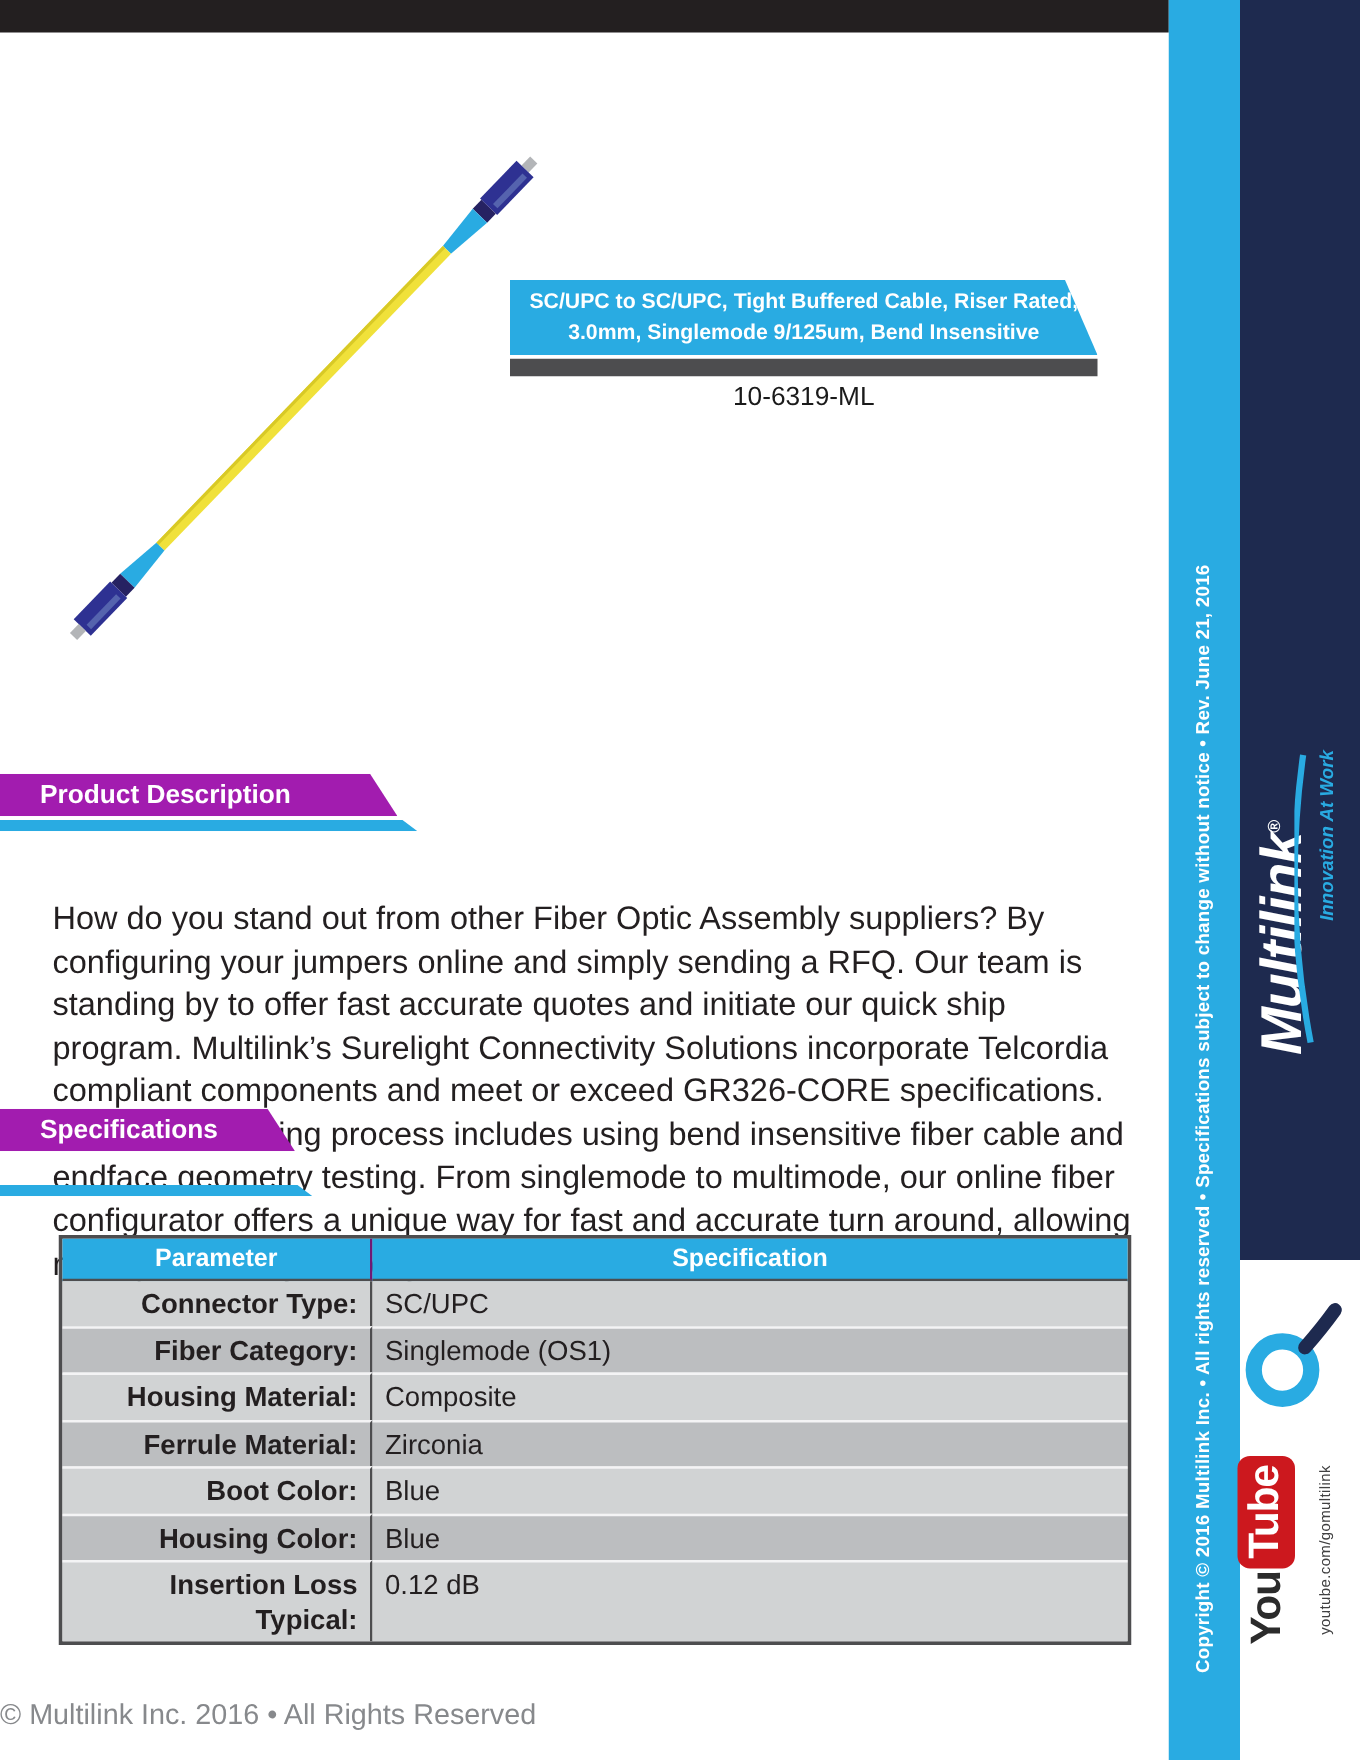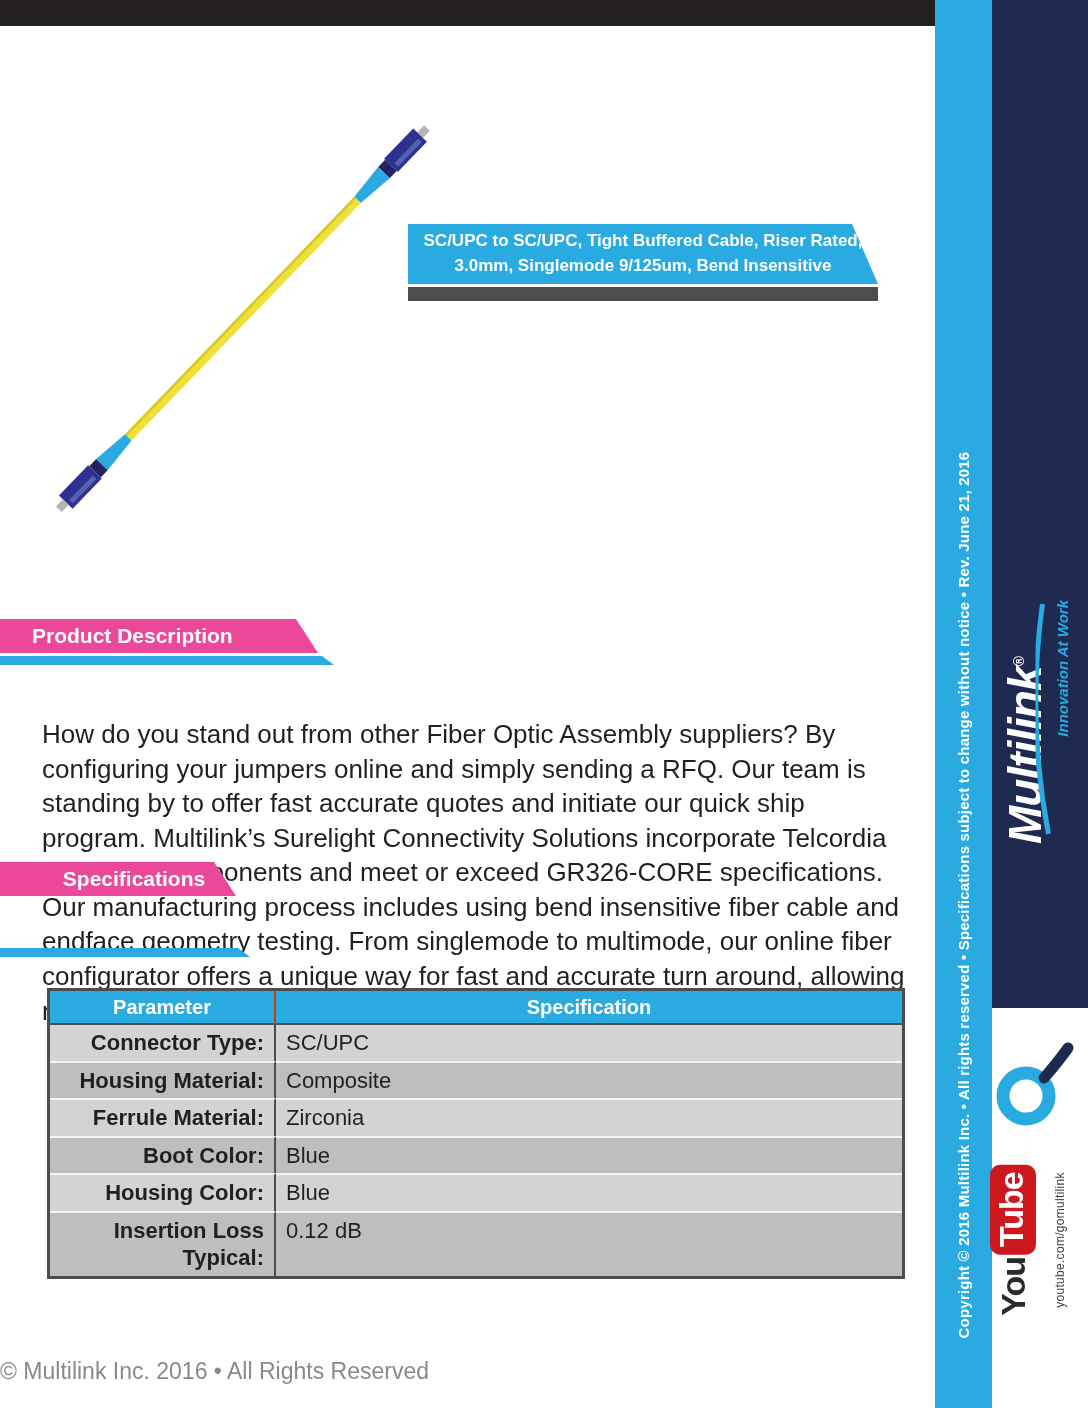--- a/index.html
+++ b/index.html
@@ -44,45 +44,45 @@
     position: absolute; left: 408px; top: 224px; width: 470px; height: 60px;
     background: #29abe2; color: #ffffff; font-weight: bold; font-size: 17px;
     display: flex; flex-direction: column; justify-content: center; text-align: center;
     line-height: 1.45; clip-path: polygon(0 0, calc(100% - 26px) 0, 100% 100%, 0 100%);
   }
   .title-shadow { position: absolute; left: 408px; top: 287px; width: 470px; height: 14px; background: #4d4d4f; }
   .part-number { position: absolute; left: 408px; top: 306px; width: 470px; text-align: center; font-size: 21px; color: #1a1a1a; }
 
   
   .heading {
-    position: absolute; left: 0; height: 34px; background: #ec4899; color: #ffffff;
+    position: absolute; left: 0; height: 34px; background: #a21caf; color: #ffffff;
     font-weight: bold; font-size: 21px; display: flex; align-items: center; padding-left: 32px;
     clip-path: polygon(0 0, calc(100% - 22px) 0, 100% 100%, 0 100%);
   }
   #pd-heading { top: 619px; width: 318px; }
-  #spec-heading { top: 862px; width: 236px; justify-content: center; }
+  #spec-heading { top: 887px; width: 236px; }
   .underline {
     position: absolute; left: 0; height: 9px; background: #29abe2;
     clip-path: polygon(0 0, calc(100% - 12px) 0, 100% 100%, 0 100%);
   }
   #pd-underline { top: 656px; width: 334px; }
   #spec-underline { top: 948px; width: 250px; }
 
   .body-text { position: absolute; left: 42px; top: 691px; width: 864px; font-size: 26px; line-height: 1.33; color: #231f20; }
 
   
   .spec-table {
     position: absolute; left: 47px; top: 988px; width: 858px;
     border: 3px solid #4d4d4f; border-spacing: 0; border-collapse: separate;
   }
   .spec-table th {
     background: #29abe2; color: #ffffff; font-size: 20px; font-weight: bold;
     height: 34px; border-bottom: 2px solid #4d4d4f; padding: 2px 6px;
   }
-  .spec-table th.c1 { width: 226px; border-right: 2px solid #c2410c; }
+  .spec-table th.c1 { width: 248px; border-right: 2px solid #701a75; }
   .spec-table td { font-size: 22px; line-height: 1.25; padding: 4px 10px; vertical-align: top; }
   .spec-table td.c1 { text-align: right; font-weight: bold; border-right: 2px solid #4d4d4f; }
   .spec-table td.c2 { text-align: left; }
   .spec-table tbody tr:nth-child(odd) td { background: #d1d3d4; }
   .spec-table tbody tr:nth-child(even) td { background: #bcbec0; }
   .spec-table tbody tr + tr td { border-top: 2px solid #f4f4f5; }
   .spec-table tbody tr:last-child td { height: 58px; }
 
   .footer { position: absolute; left: 0; top: 1358px; width: 935px; text-align: left; font-size: 23px; color: #87898c; }
 
@@ -110,20 +110,21 @@
       <rect x="482" y="-6" width="34" height="5" fill="#5563ae"></rect>
       <rect x="520" y="-4" width="10" height="8" fill="#b3b5b8"></rect>
     </g>
   </svg>
 
   <div class="title-banner">
     <div>SC/UPC to SC/UPC, Tight Buffered Cable, Riser Rated,</div>
     <div>3.0mm, Singlemode 9/125um, Bend Insensitive</div>
   </div>
   <div class="title-shadow"></div>
+  <div class="part-number">10-6319-ML</div>
 
   <div class="heading" id="pd-heading">
     <span>Product Description</span>
   </div>
   <div class="underline" id="pd-underline"></div>
   <p class="body-text">How do you stand out from other Fiber Optic Assembly suppliers? By configuring your jumpers online and simply sending a RFQ. Our team is standing by to offer fast accurate quotes and initiate our quick ship program. Multilink’s Surelight Connectivity Solutions incorporate Telcordia compliant components and meet or exceed GR326-CORE specifications. Our manufacturing process includes using bend insensitive fiber cable and endface geometry testing. From singlemode to multimode, our online fiber configurator offers a unique way for fast and accurate turn around, allowing more productivity in a day.</p>
 
   <div class="heading" id="spec-heading">
     <span>Specifications</span>
   </div>
@@ -133,20 +134,24 @@
     <thead>
       <tr>
         <th class="c1">Parameter</th>
         <th class="c2">Specification</th>
       </tr>
     </thead>
     <tbody>
       <tr>
         <td class="c1">Connector Type:</td>
         <td class="c2">SC/UPC</td>
+      </tr>
+      <tr>
+        <td class="c1">Fiber Category:</td>
+        <td class="c2">Singlemode (OS1)</td>
       </tr>
       <tr>
         <td class="c1">Housing Material:</td>
         <td class="c2">Composite</td>
       </tr>
       <tr>
         <td class="c1">Ferrule Material:</td>
         <td class="c2">Zirconia</td>
       </tr>
       <tr>

